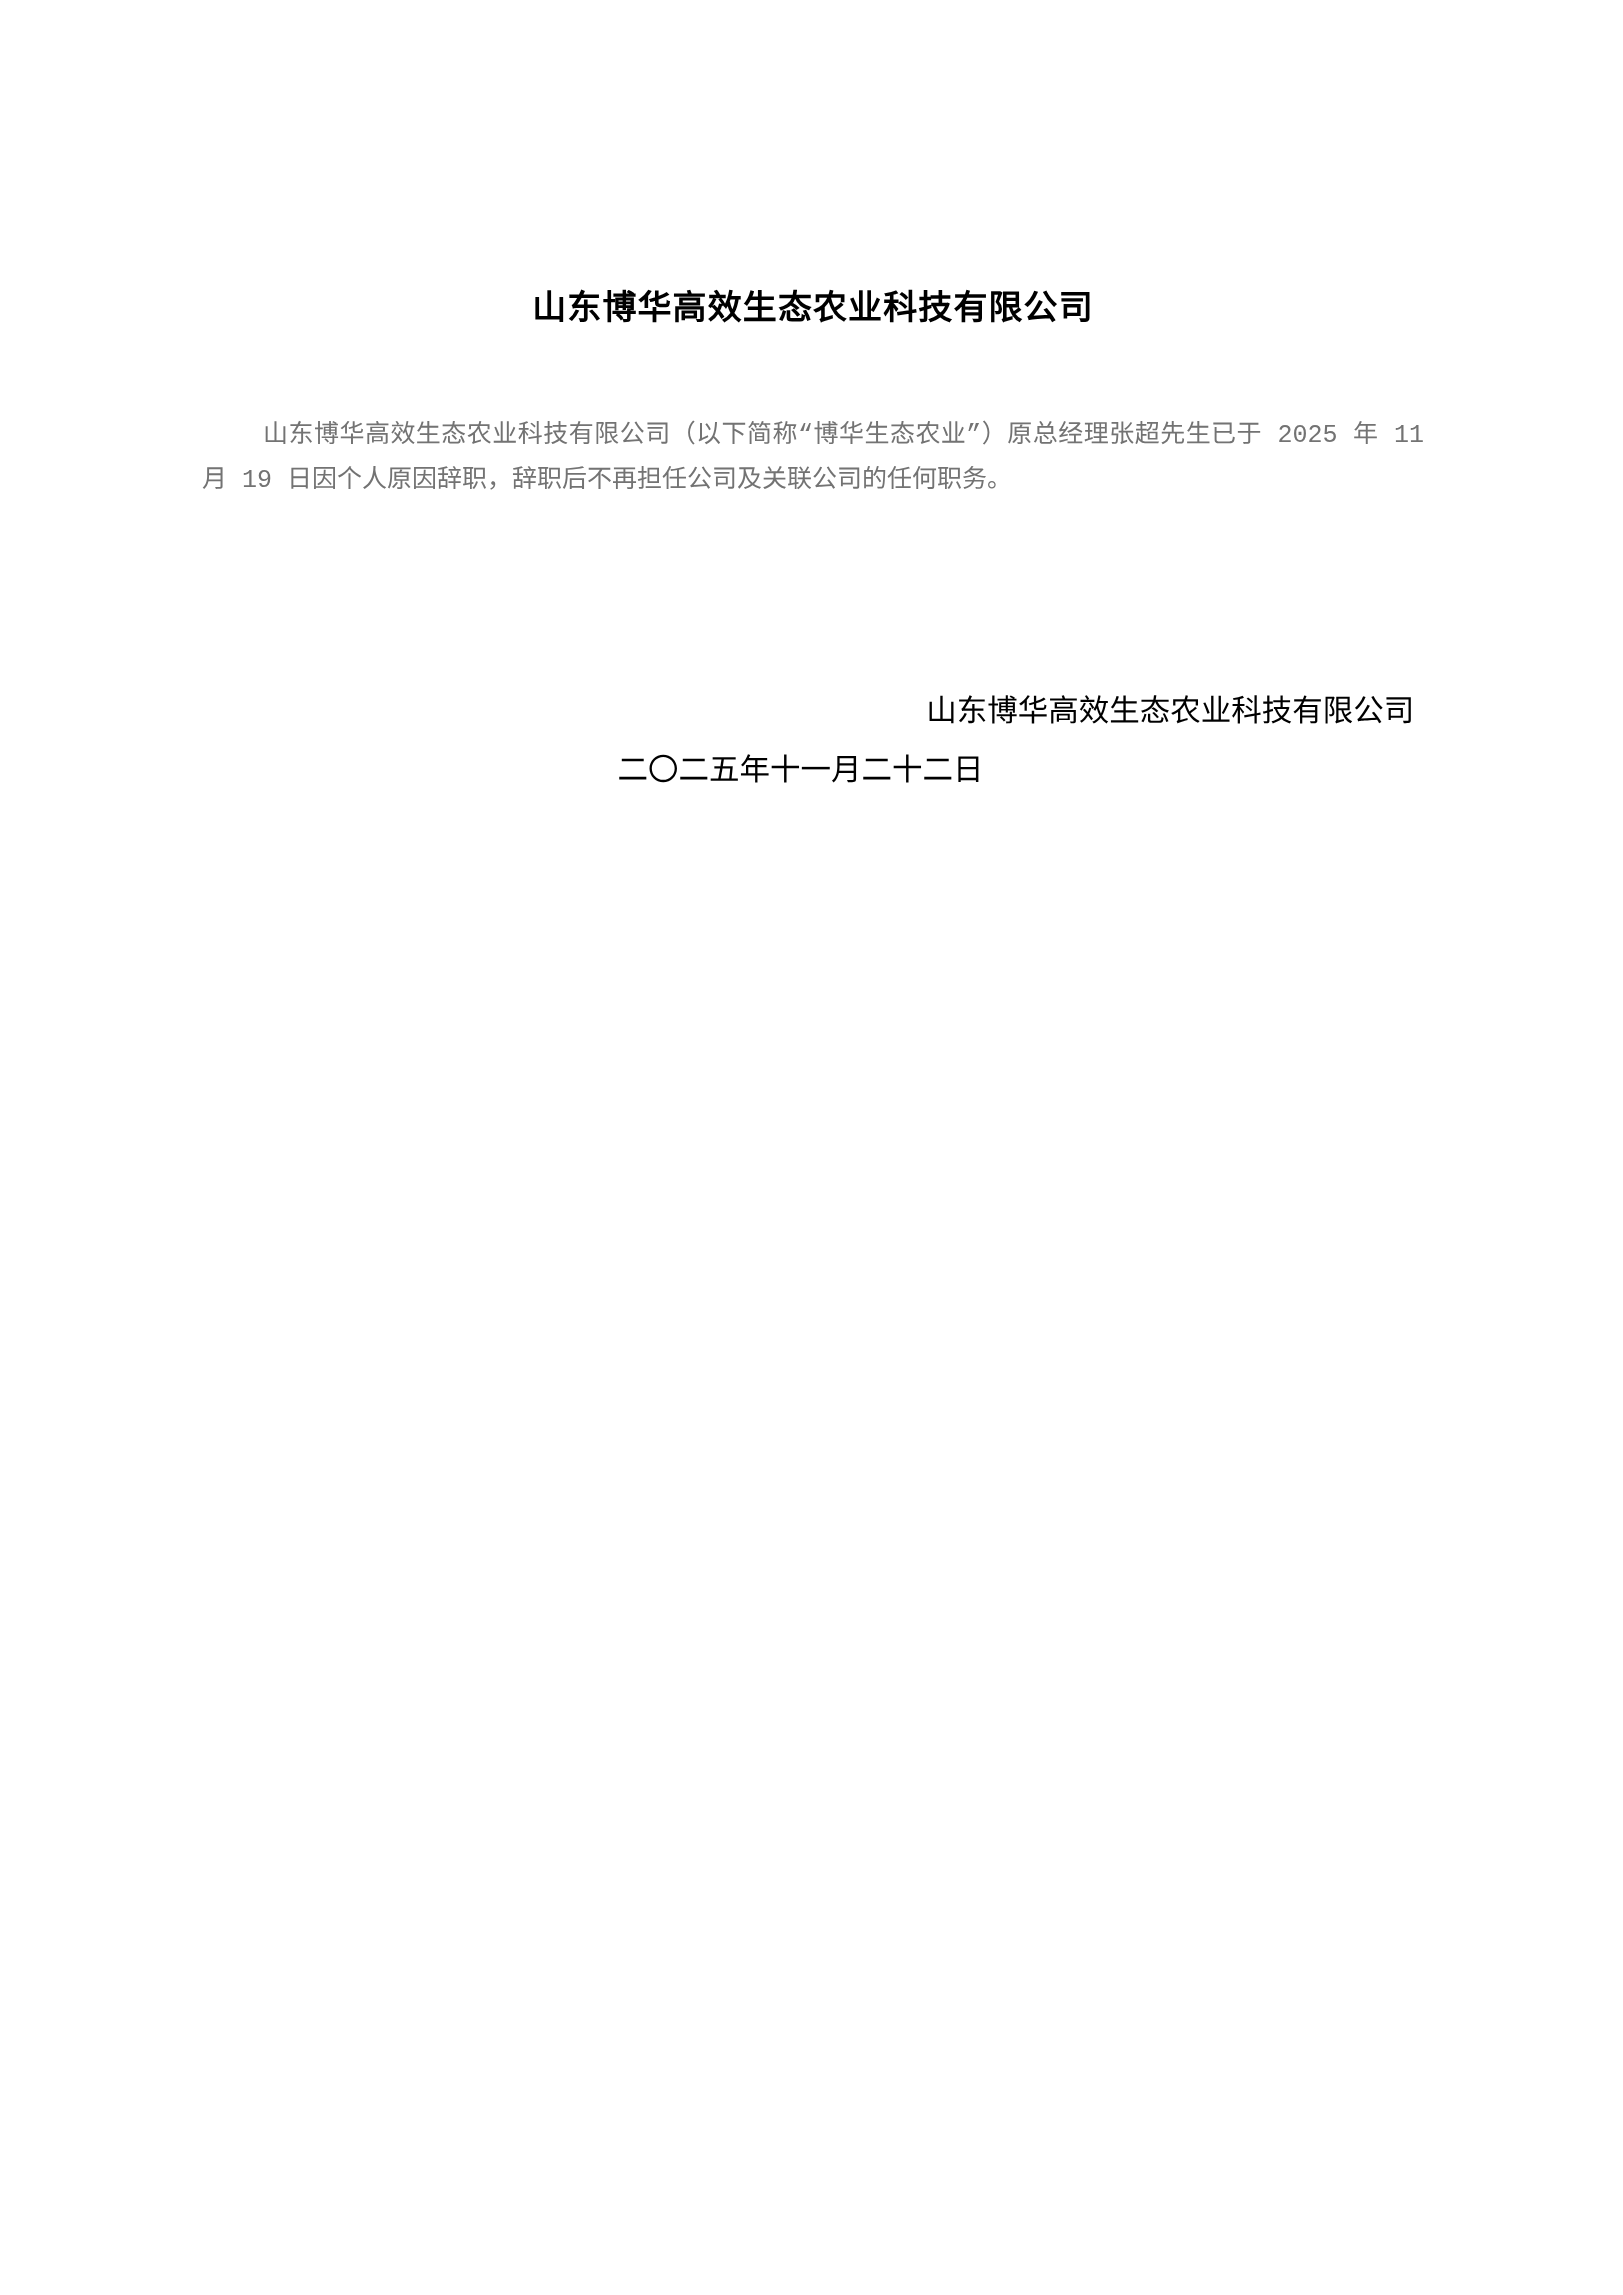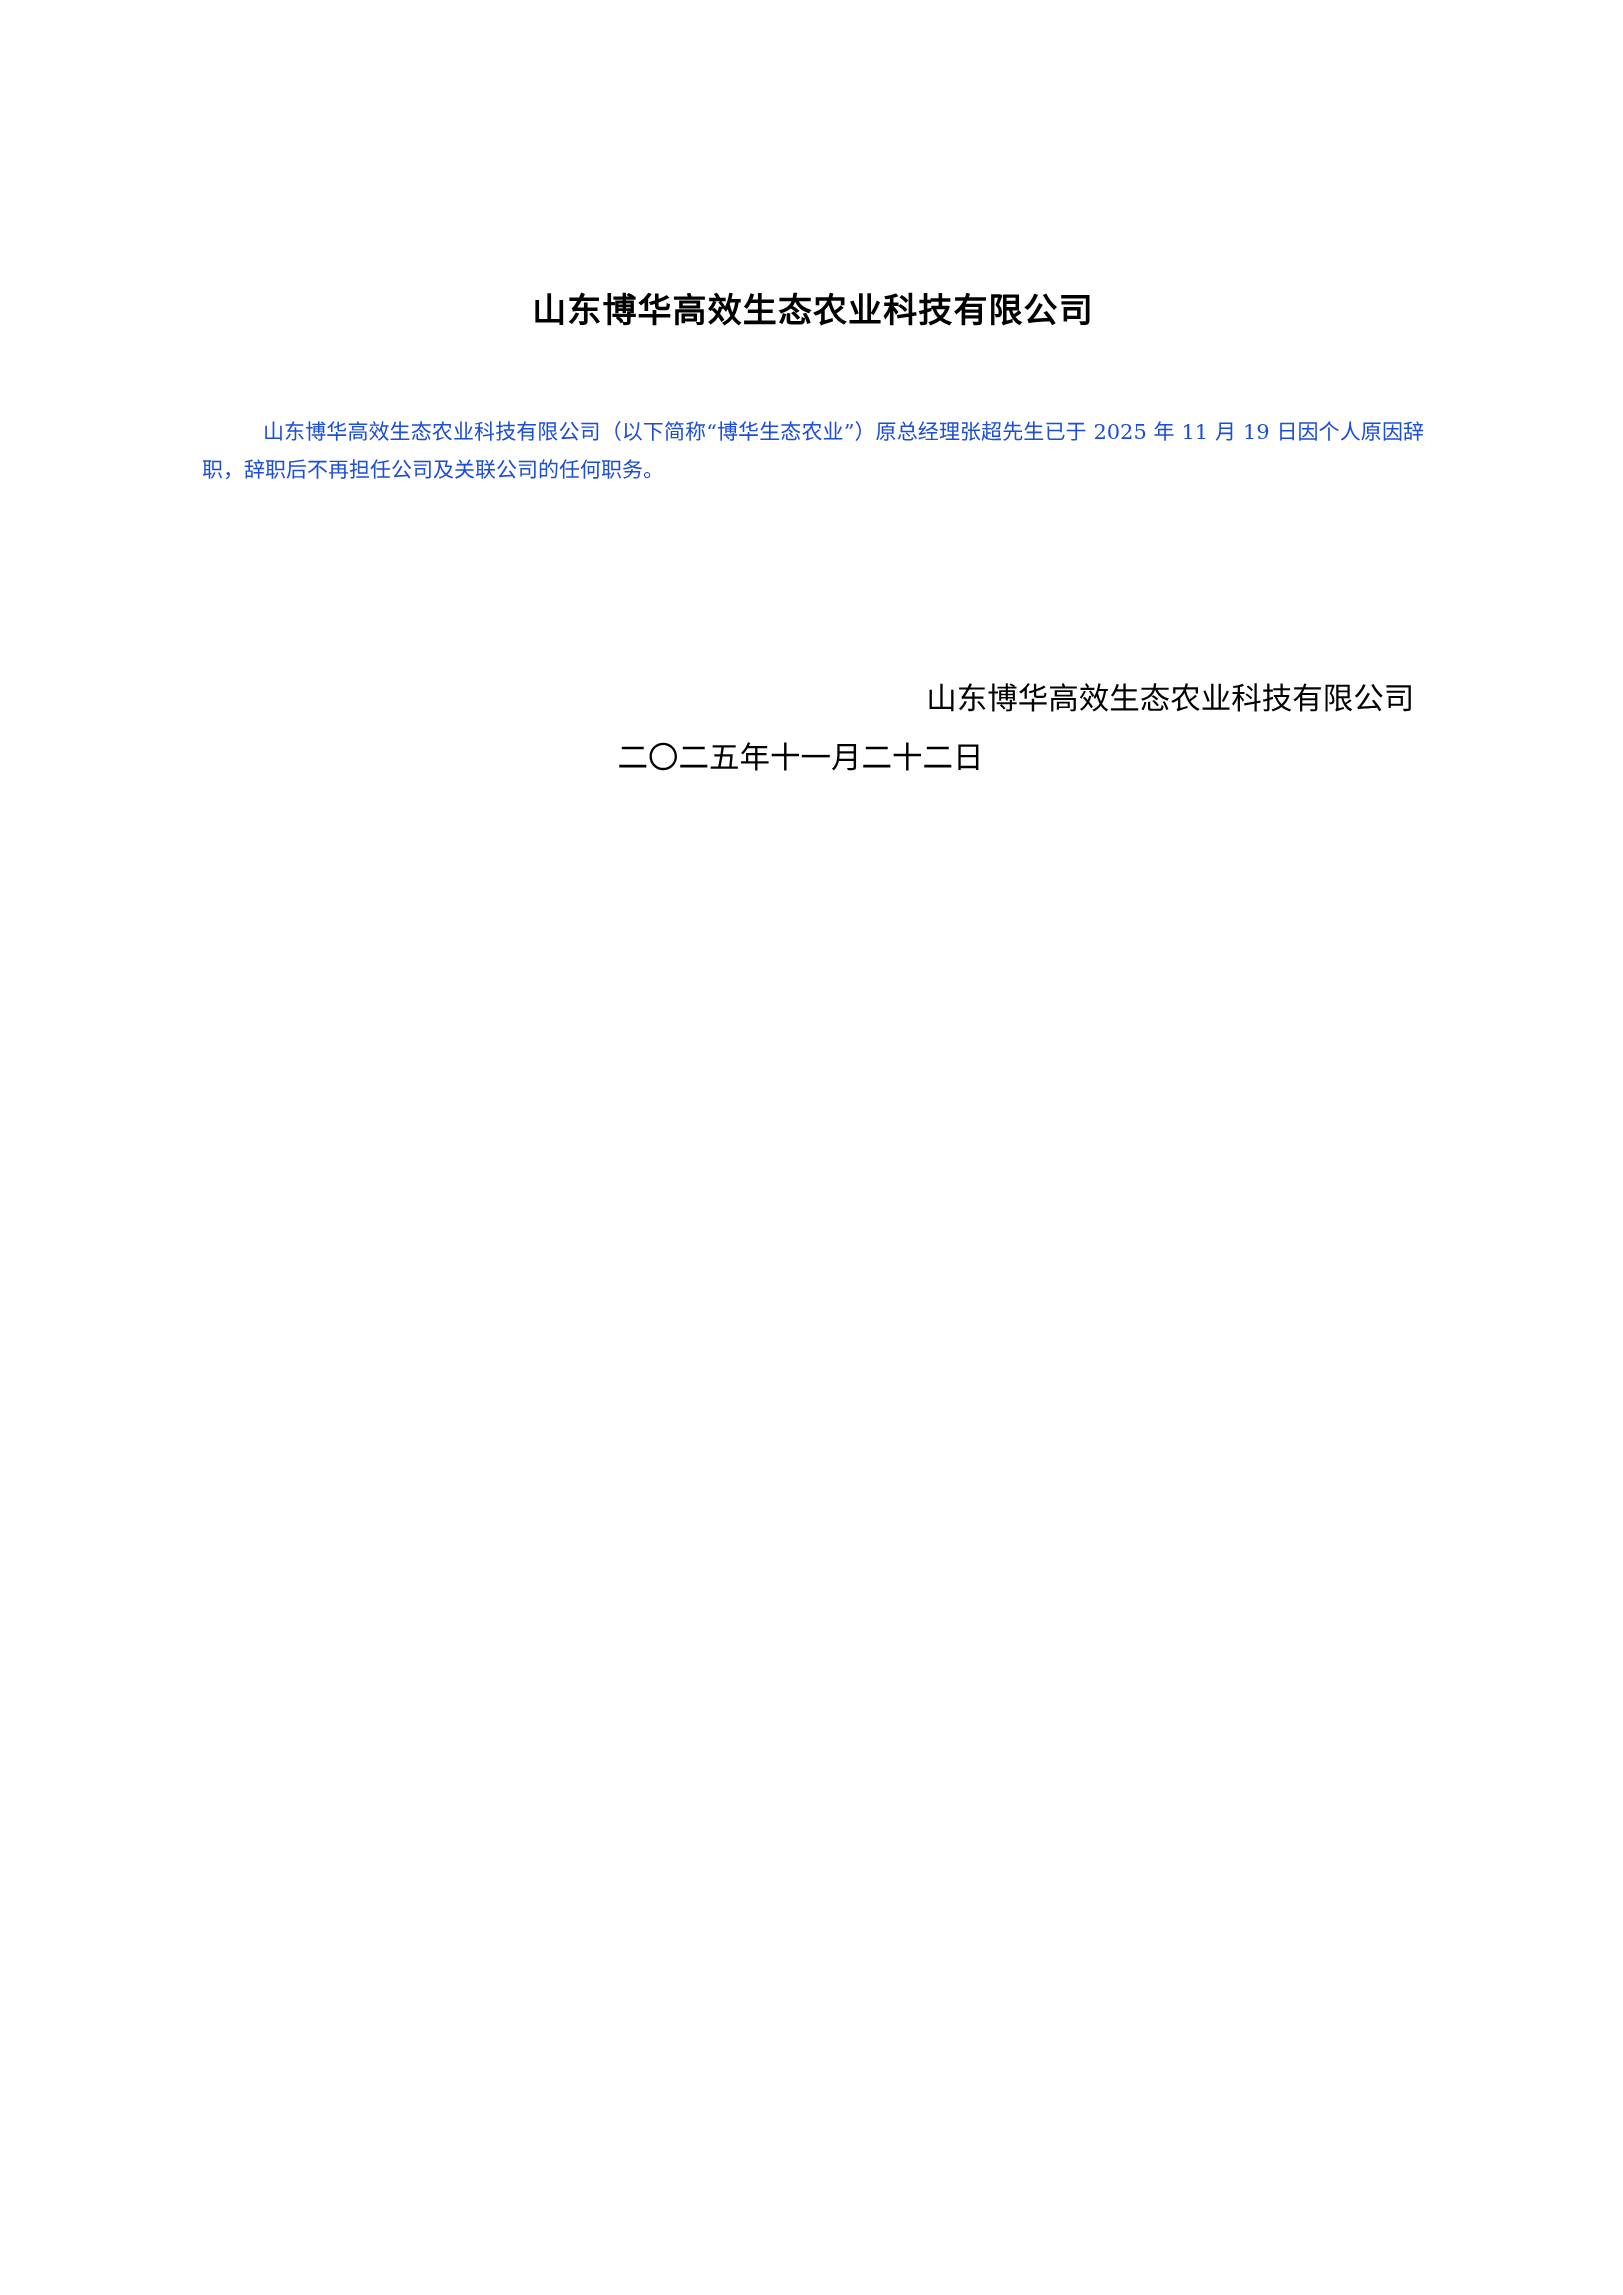--- a/index.html
+++ b/index.html
@@ -15,20 +15,21 @@
     -webkit-font-smoothing: antialiased;
   }
   .page {
     position: relative;
     width: 1623px;
     height: 1907px;
     box-sizing: border-box;
     padding: 0;
     background: #ffffff;
     overflow: hidden;
+    font-family: Liberation Mono, monospace;
   }
   .content {
     position: absolute;
     left: 202px;
     top: 0;
     width: 1222px;
   }
   .title-block {
     margin-top: 281px;
     text-align: center;
@@ -37,25 +38,25 @@
     font-size: 34px;
     font-weight: bold;
     letter-spacing: 1.1px;
     line-height: 1.75;
     color: #000000;
   }
   .body-block {
     margin-top: 72px;
   }
   .para {
-    font-size: 21px;
+    font-size: 25px;
     line-height: 1.82;
     text-align: justify;
     text-justify: inter-ideograph;
-    color: #1d4ed8;
+    color: #737373;
     text-indent: 61px;
     margin: 0 0 3.3px 0;
   }
   .signature-block {
     margin-top: 180px;
     text-align: right;
     padding-right: 9.8px;
   }
   .sign-line {
     font-size: 30.5px;

